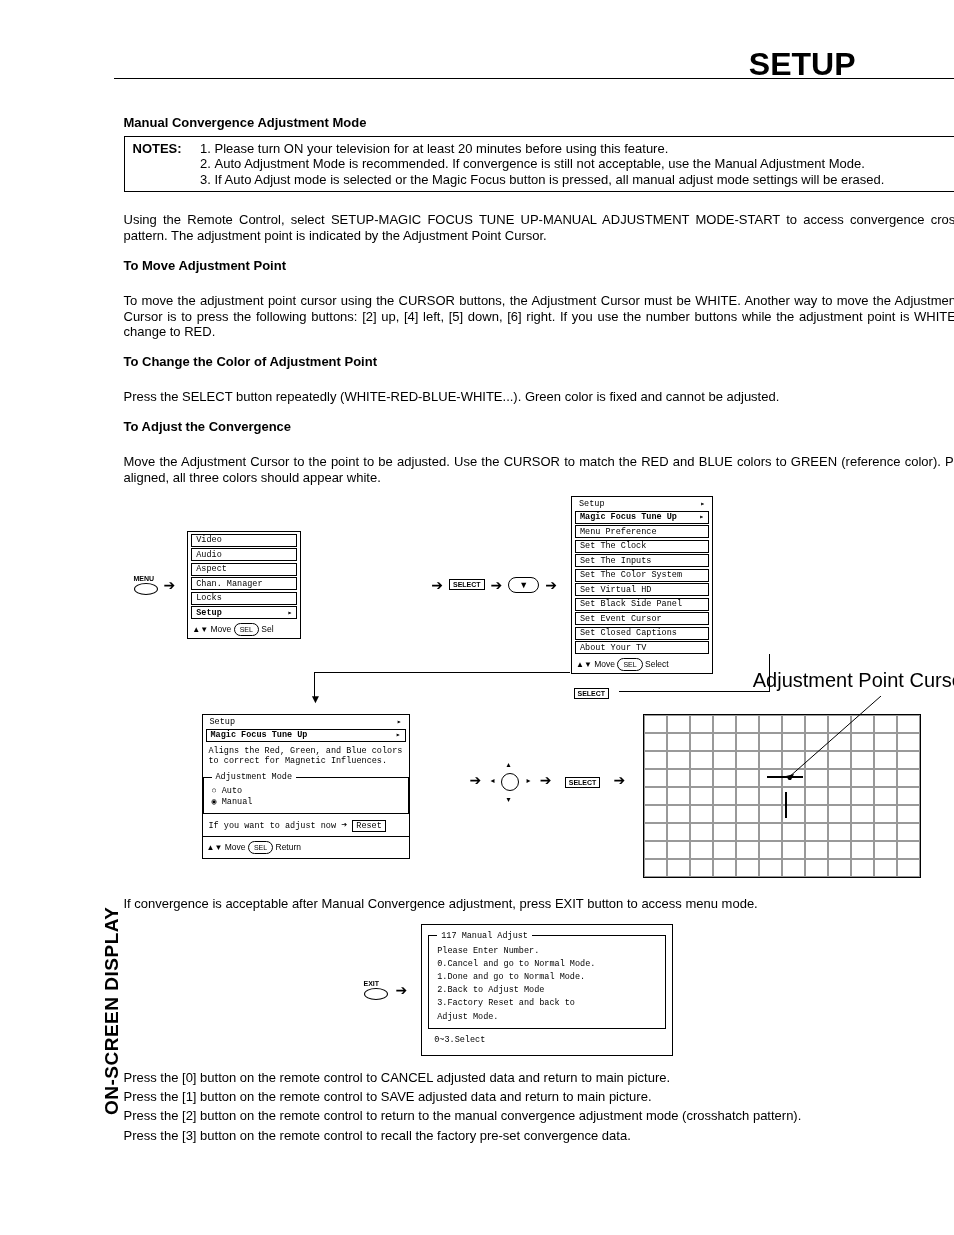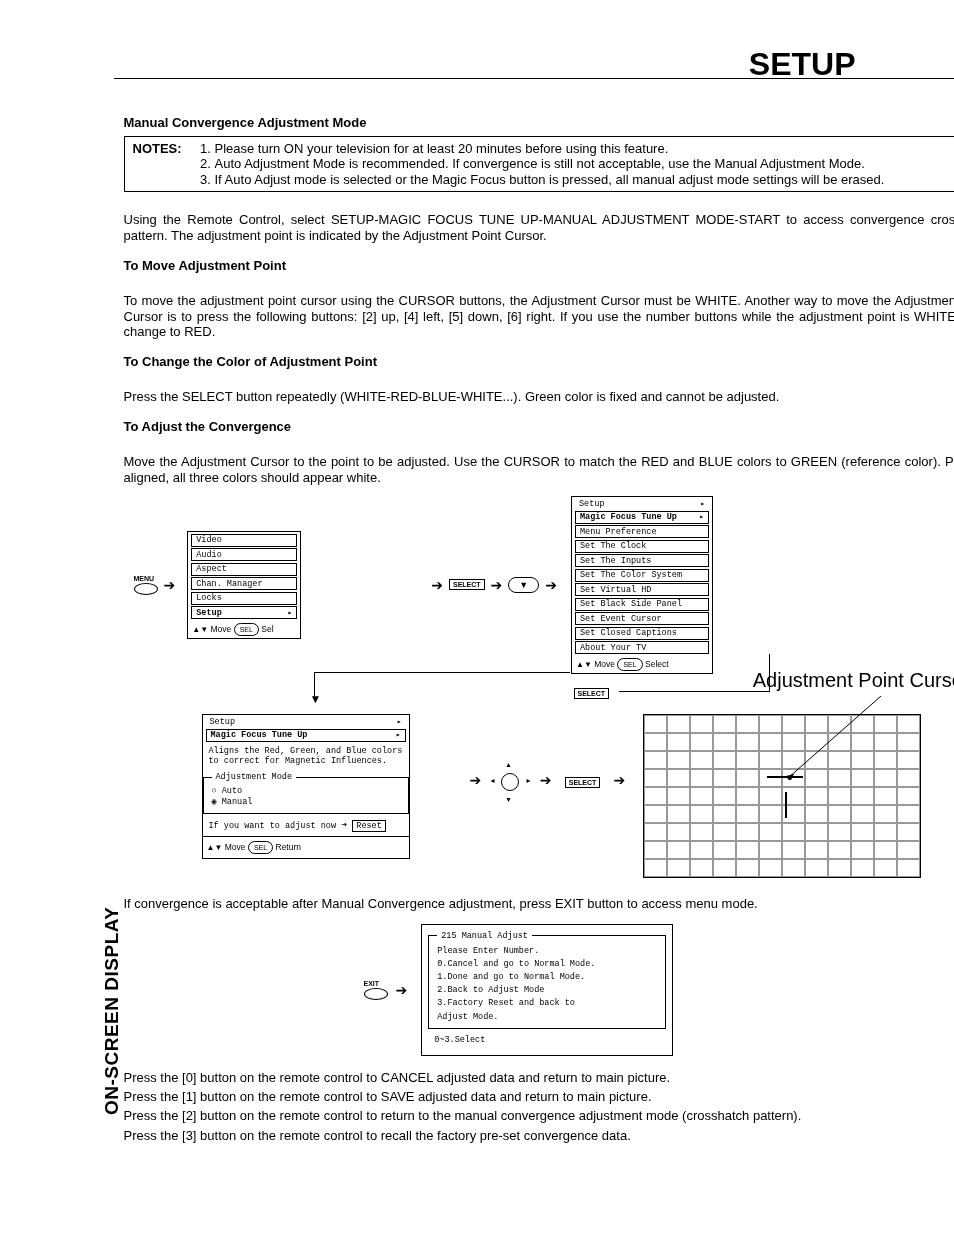--- a/index.html
+++ b/index.html
@@ -304,21 +304,21 @@
 
     <div class="exit-row">
       <span class="btn-menu">
         <span>EXIT</span><span class="btn-oval"></span>
       </span>
       <span class="gap" style="width:8px"></span>
       <span class="arroww">➔</span>
       <span class="gap" style="width:14px"></span>
       <div class="menu" style="width:250px;padding:4px 0 6px">
         <fieldset style="border:1px solid #000;margin:2px 6px;padding:4px 8px">
-          <legend class="mono">215 Manual Adjust</legend>
+          <legend class="mono">117 Manual Adjust</legend>
           <div class="mono" style="line-height:1.55">
             <div>Please Enter Number.</div>
             <div>0.Cancel and go to Normal Mode.</div>
             <div>1.Done and go to Normal Mode.</div>
             <div>2.Back to Adjust Mode</div>
             <div>3.Factory Reset and back to</div>
             <div>  Adjust Mode.</div>
           </div>
         </fieldset>
         <div class="mono" style="padding:4px 12px">0~3.Select</div>

